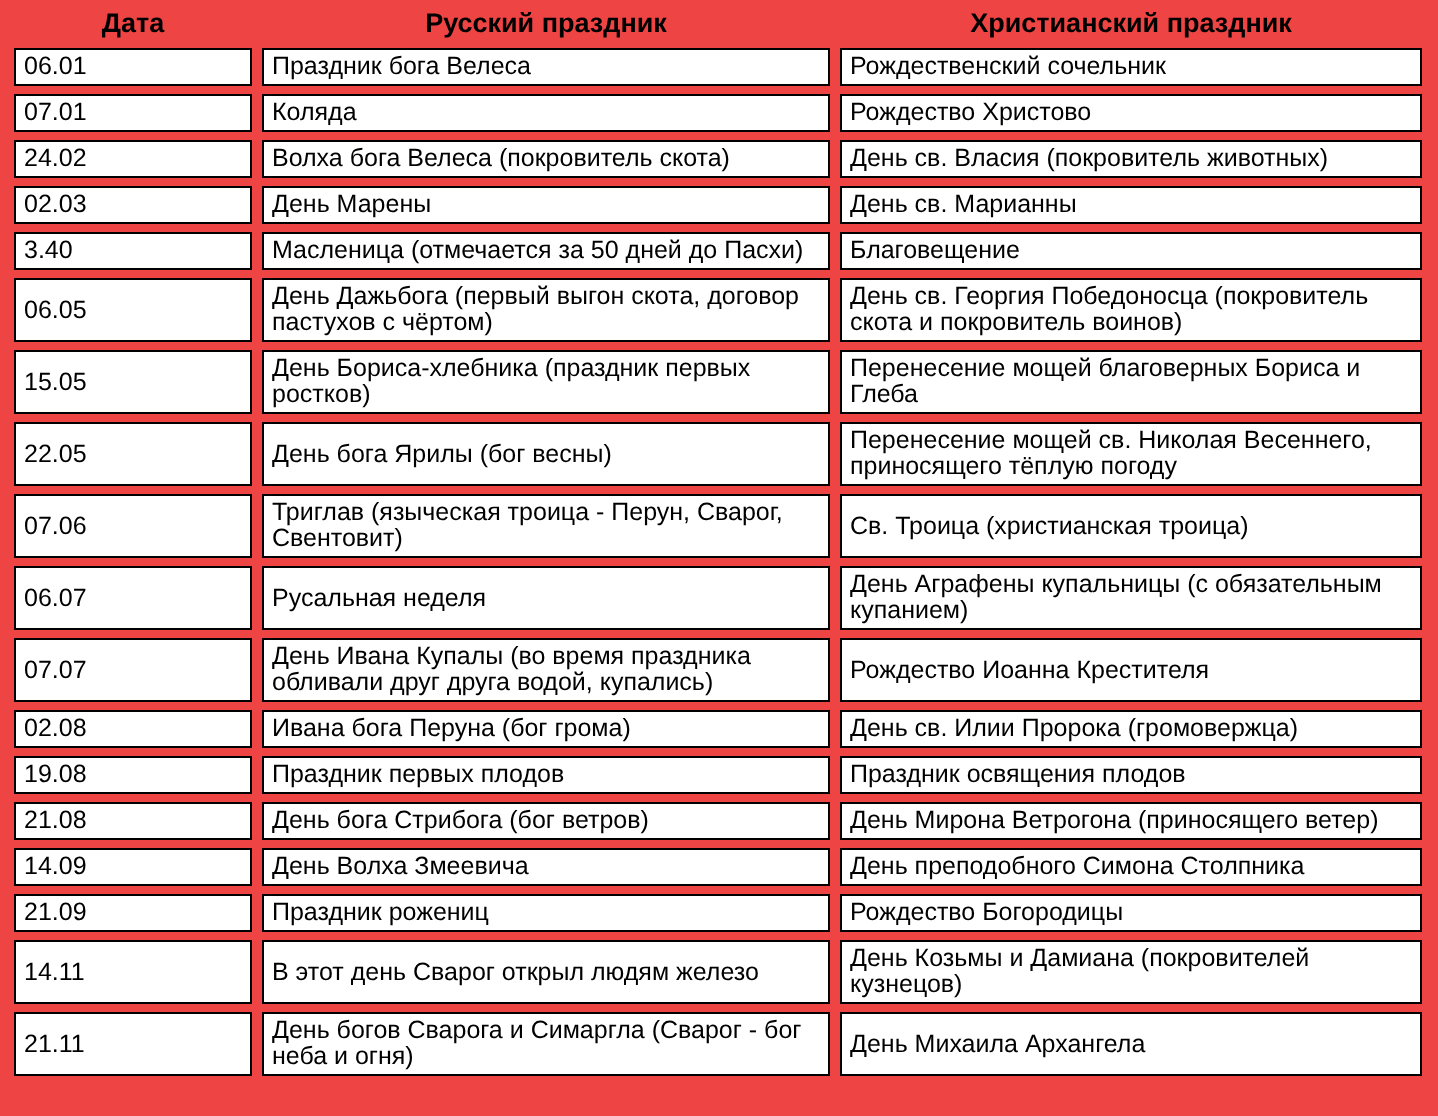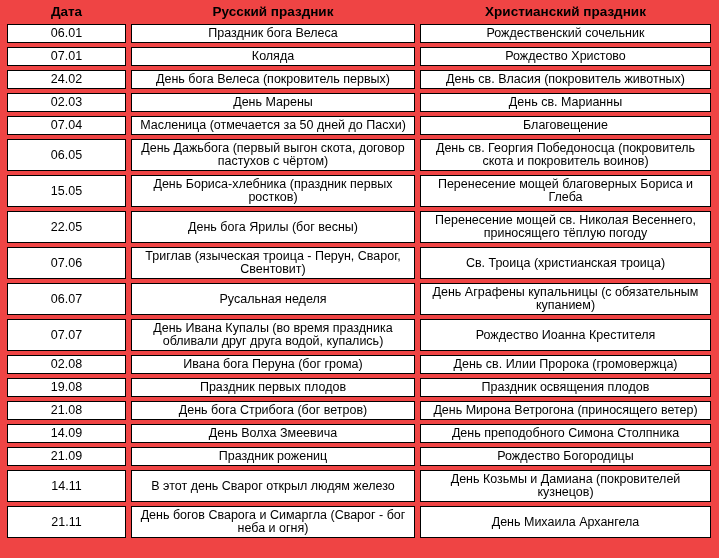--- a/index.html
+++ b/index.html
@@ -36,21 +36,21 @@
     vertical-align: middle;
     white-space: nowrap;
   }
   td {
     box-sizing: border-box;
     border: 1.5px solid #000;
     background: #ffffff;
     font-size: 12.5px;
     line-height: 13px;
     padding: 2px 4px;
-    text-align: center;
+    text-align: left;
     vertical-align: middle;
   }
 </style>
 </head>
 <body>
 
 <div class="page">
   <table class="holiday-table">
     <colgroup>
       <col class="c-date">
@@ -70,30 +70,30 @@
     <td>Праздник бога Велеса</td>
     <td>Рождественский сочельник</td>
   </tr>
         <tr>
     <td>07.01</td>
     <td>Коляда</td>
     <td>Рождество Христово</td>
   </tr>
         <tr>
     <td>24.02</td>
-    <td>День бога Велеса (покровитель первых)</td>
+    <td>Волха бога Велеса (покровитель скота)</td>
     <td>День св. Власия (покровитель животных)</td>
   </tr>
         <tr>
     <td>02.03</td>
     <td>День Марены</td>
     <td>День св. Марианны</td>
   </tr>
         <tr>
-    <td>07.04</td>
+    <td>3.40</td>
     <td>Масленица (отмечается за 50 дней до Пасхи)</td>
     <td>Благовещение</td>
   </tr>
         <tr>
     <td>06.05</td>
     <td>День Дажьбога (первый выгон скота, договор пастухов с чёртом)</td>
     <td>День св. Георгия Победоносца (покровитель скота и покровитель воинов)</td>
   </tr>
         <tr>
     <td>15.05</td>

